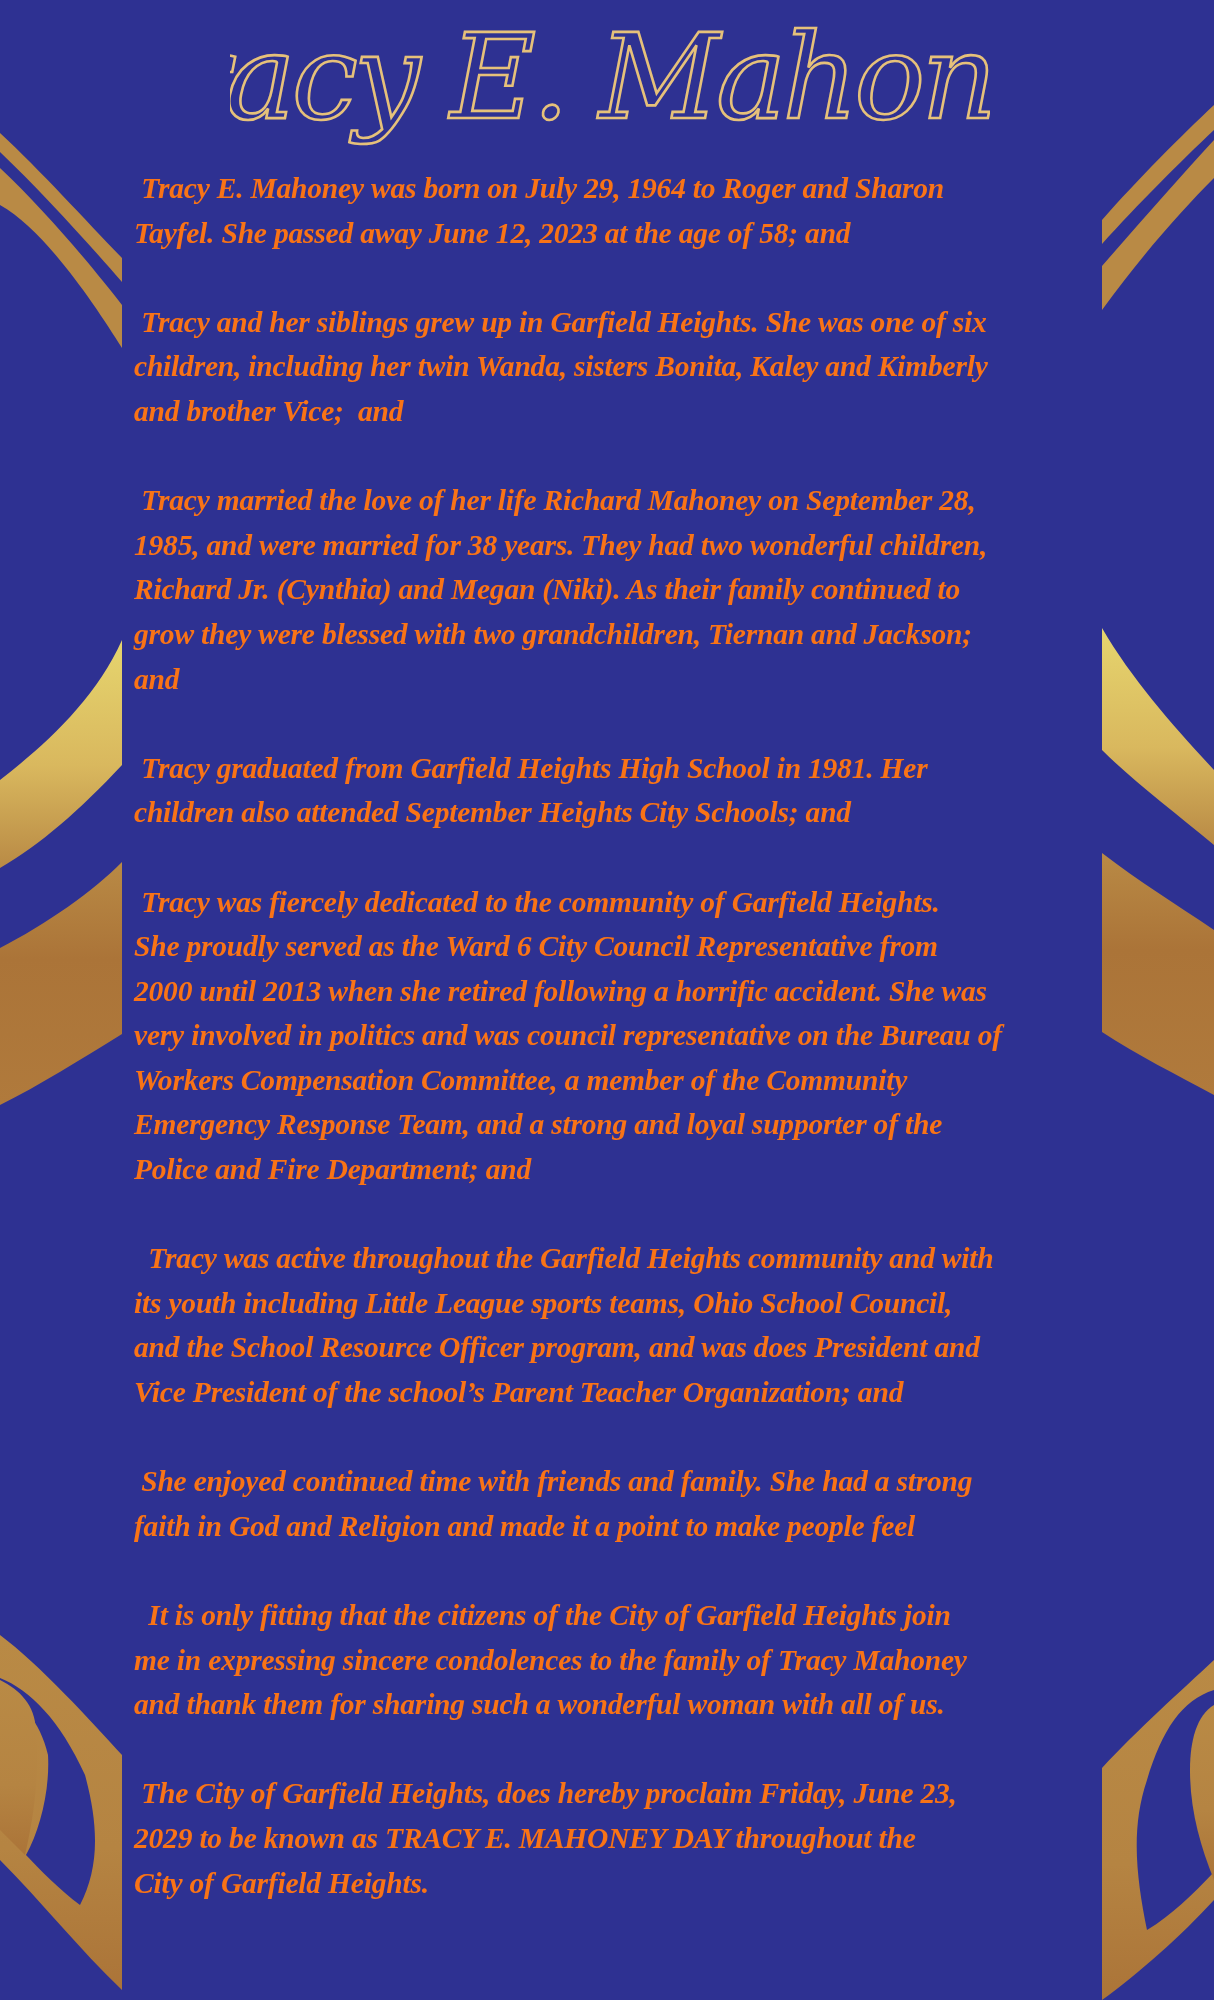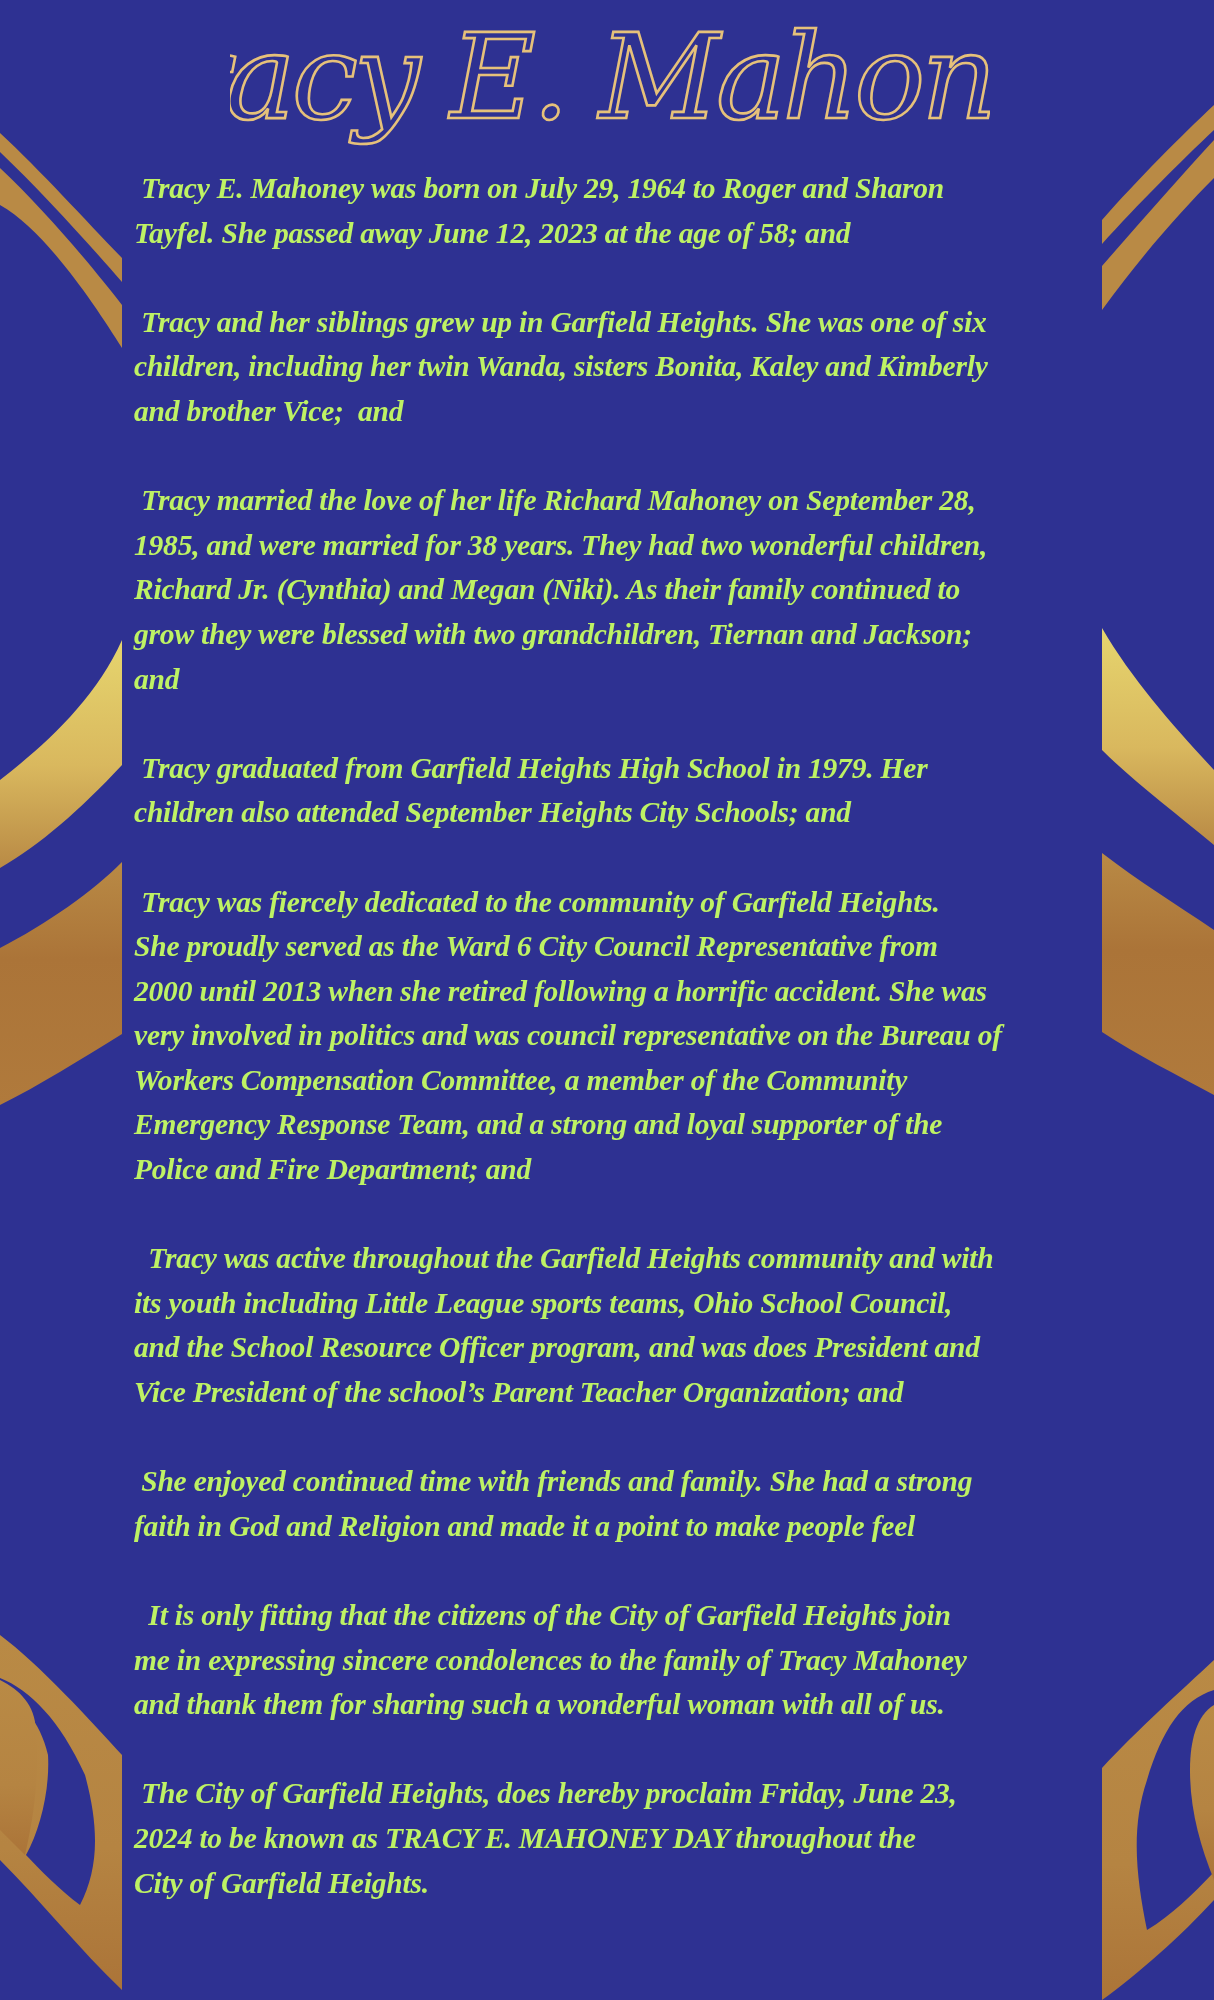--- a/index.html
+++ b/index.html
@@ -30,21 +30,21 @@
       width: 760px;
       height: 175px;
     }
     .title svg { width: 100%; height: 100%; }
 
     .body-text {
       position: absolute;
       left: 134px;
       top: 166px;
       width: 966px;
-      color: #bef264;
+      color: #f97316;
       font-weight: bold;
       font-style: italic;
       font-size: 29.5px;
       line-height: 44.6px;
       letter-spacing: -0.2px;
     }
     .para {
       margin: 0 0 44.6px 0;
       white-space: pre-wrap;
     }
@@ -101,19 +101,19 @@
 <div class="title" aria-label="Tracy E. Mahoney">
   <svg viewBox="0 0 760 175">
     <text x="380" y="118" text-anchor="middle" font-family="'DejaVu Serif', 'Liberation Serif', serif" font-style="italic" font-size="118" fill="none" stroke="#e6c17a" stroke-width="2.6" letter-spacing="-4">Tracy E. Mahoney</text>
   </svg>
 </div>
 
 <div class="body-text" id="proclamation-body">
     <p class="para"><span class="line"> Tracy E. Mahoney was born on July 29, 1964 to Roger and Sharon</span><span class="line">Tayfel. She passed away June 12, 2023 at the age of 58; and</span></p>
     <p class="para"><span class="line"> Tracy and her siblings grew up in Garfield Heights. She was one of six</span><span class="line">children, including her twin Wanda, sisters Bonita, Kaley and Kimberly</span><span class="line">and brother Vice;  and</span></p>
     <p class="para"><span class="line"> Tracy married the love of her life Richard Mahoney on September 28,</span><span class="line">1985, and were married for 38 years. They had two wonderful children,</span><span class="line">Richard Jr. (Cynthia) and Megan (Niki). As their family continued to</span><span class="line">grow they were blessed with two grandchildren, Tiernan and Jackson;</span><span class="line">and</span></p>
-    <p class="para"><span class="line"> Tracy graduated from Garfield Heights High School in 1979. Her</span><span class="line">children also attended September Heights City Schools; and</span></p>
+    <p class="para"><span class="line"> Tracy graduated from Garfield Heights High School in 1981. Her</span><span class="line">children also attended September Heights City Schools; and</span></p>
     <p class="para"><span class="line"> Tracy was fiercely dedicated to the community of Garfield Heights.</span><span class="line">She proudly served as the Ward 6 City Council Representative from</span><span class="line">2000 until 2013 when she retired following a horrific accident. She was</span><span class="line">very involved in politics and was council representative on the Bureau of</span><span class="line">Workers Compensation Committee, a member of the Community</span><span class="line">Emergency Response Team, and a strong and loyal supporter of the</span><span class="line">Police and Fire Department; and</span></p>
     <p class="para"><span class="line">  Tracy was active throughout the Garfield Heights community and with</span><span class="line">its youth including Little League sports teams, Ohio School Council,</span><span class="line">and the School Resource Officer program, and was does President and</span><span class="line">Vice President of the school’s Parent Teacher Organization; and</span></p>
     <p class="para"><span class="line"> She enjoyed continued time with friends and family. She had a strong</span><span class="line">faith in God and Religion and made it a point to make people feel</span></p>
     <p class="para"><span class="line">  It is only fitting that the citizens of the City of Garfield Heights join</span><span class="line">me in expressing sincere condolences to the family of Tracy Mahoney</span><span class="line">and thank them for sharing such a wonderful woman with all of us.</span></p>
-    <p class="para"><span class="line"> The City of Garfield Heights, does hereby proclaim Friday, June 23,</span><span class="line">2024 to be known as TRACY E. MAHONEY DAY throughout the</span><span class="line">City of Garfield Heights.</span></p>
+    <p class="para"><span class="line"> The City of Garfield Heights, does hereby proclaim Friday, June 23,</span><span class="line">2029 to be known as TRACY E. MAHONEY DAY throughout the</span><span class="line">City of Garfield Heights.</span></p>
   </div>
 
 </body></html>

